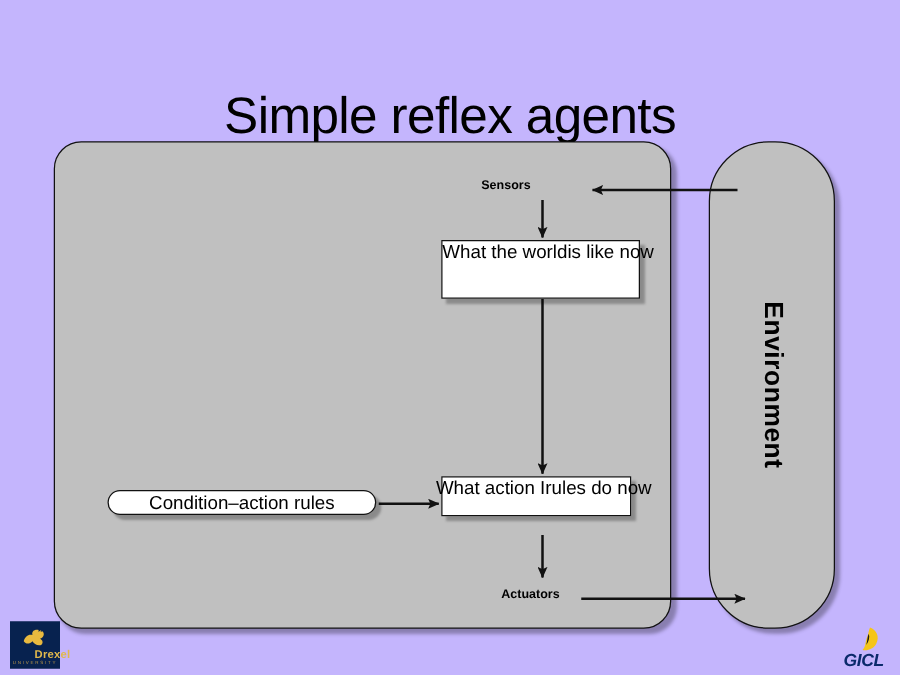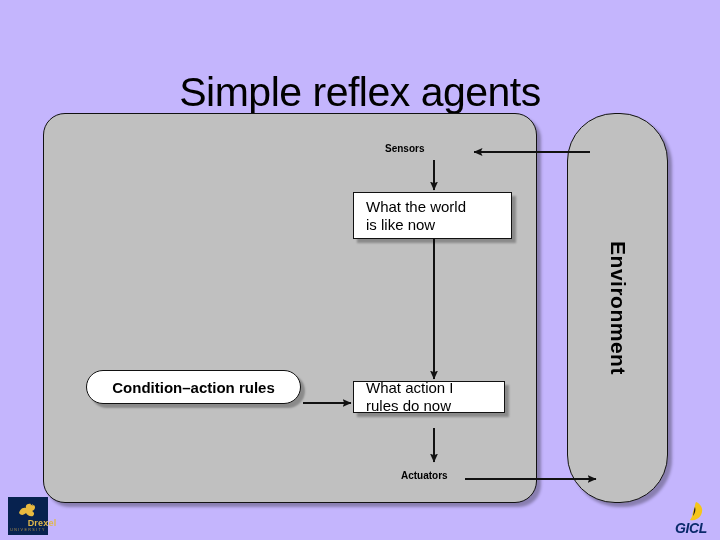--- a/index.html
+++ b/index.html
@@ -110,21 +110,21 @@
 
   
   .proc-box {
     position: absolute;
     background: #ffffff;
     border: 1.5px solid #111111;
     box-sizing: border-box;
     box-shadow: 4px 4px 2px rgba(0,0,0,0.28);
     z-index: 5;
     display: flex;
-    flex-direction: column;
+    flex-direction: row;
     justify-content: center;
     padding-left: 12px;
     font-size: 15px;
     font-weight: 500;
     color: #000000;
     line-height: 18px;
   }
   #world-box {
     left: 353px;
     top: 192px;
@@ -136,34 +136,34 @@
     top: 381px;
     width: 152px;
     height: 32px;
   }
   .proc-line { white-space: nowrap; }
 
   
   #rules-oval {
     position: absolute;
     left: 86px;
-    top: 370px;
+    top: 392px;
     width: 215px;
-    height: 34px;
+    height: 20px;
     background: #ffffff;
     border: 1.5px solid #111111;
     border-radius: 17px;
     box-sizing: border-box;
     box-shadow: 4px 4px 2px rgba(0,0,0,0.28);
     z-index: 5;
     display: flex;
     align-items: center;
     justify-content: center;
     font-size: 15px;
-    font-weight: 700;
+    font-weight: 400;
     color: #000000;
     white-space: nowrap;
   }
 
   
   .port-label {
     position: absolute;
     font-size: 10px;
     font-weight: bold;
     color: #000000;

